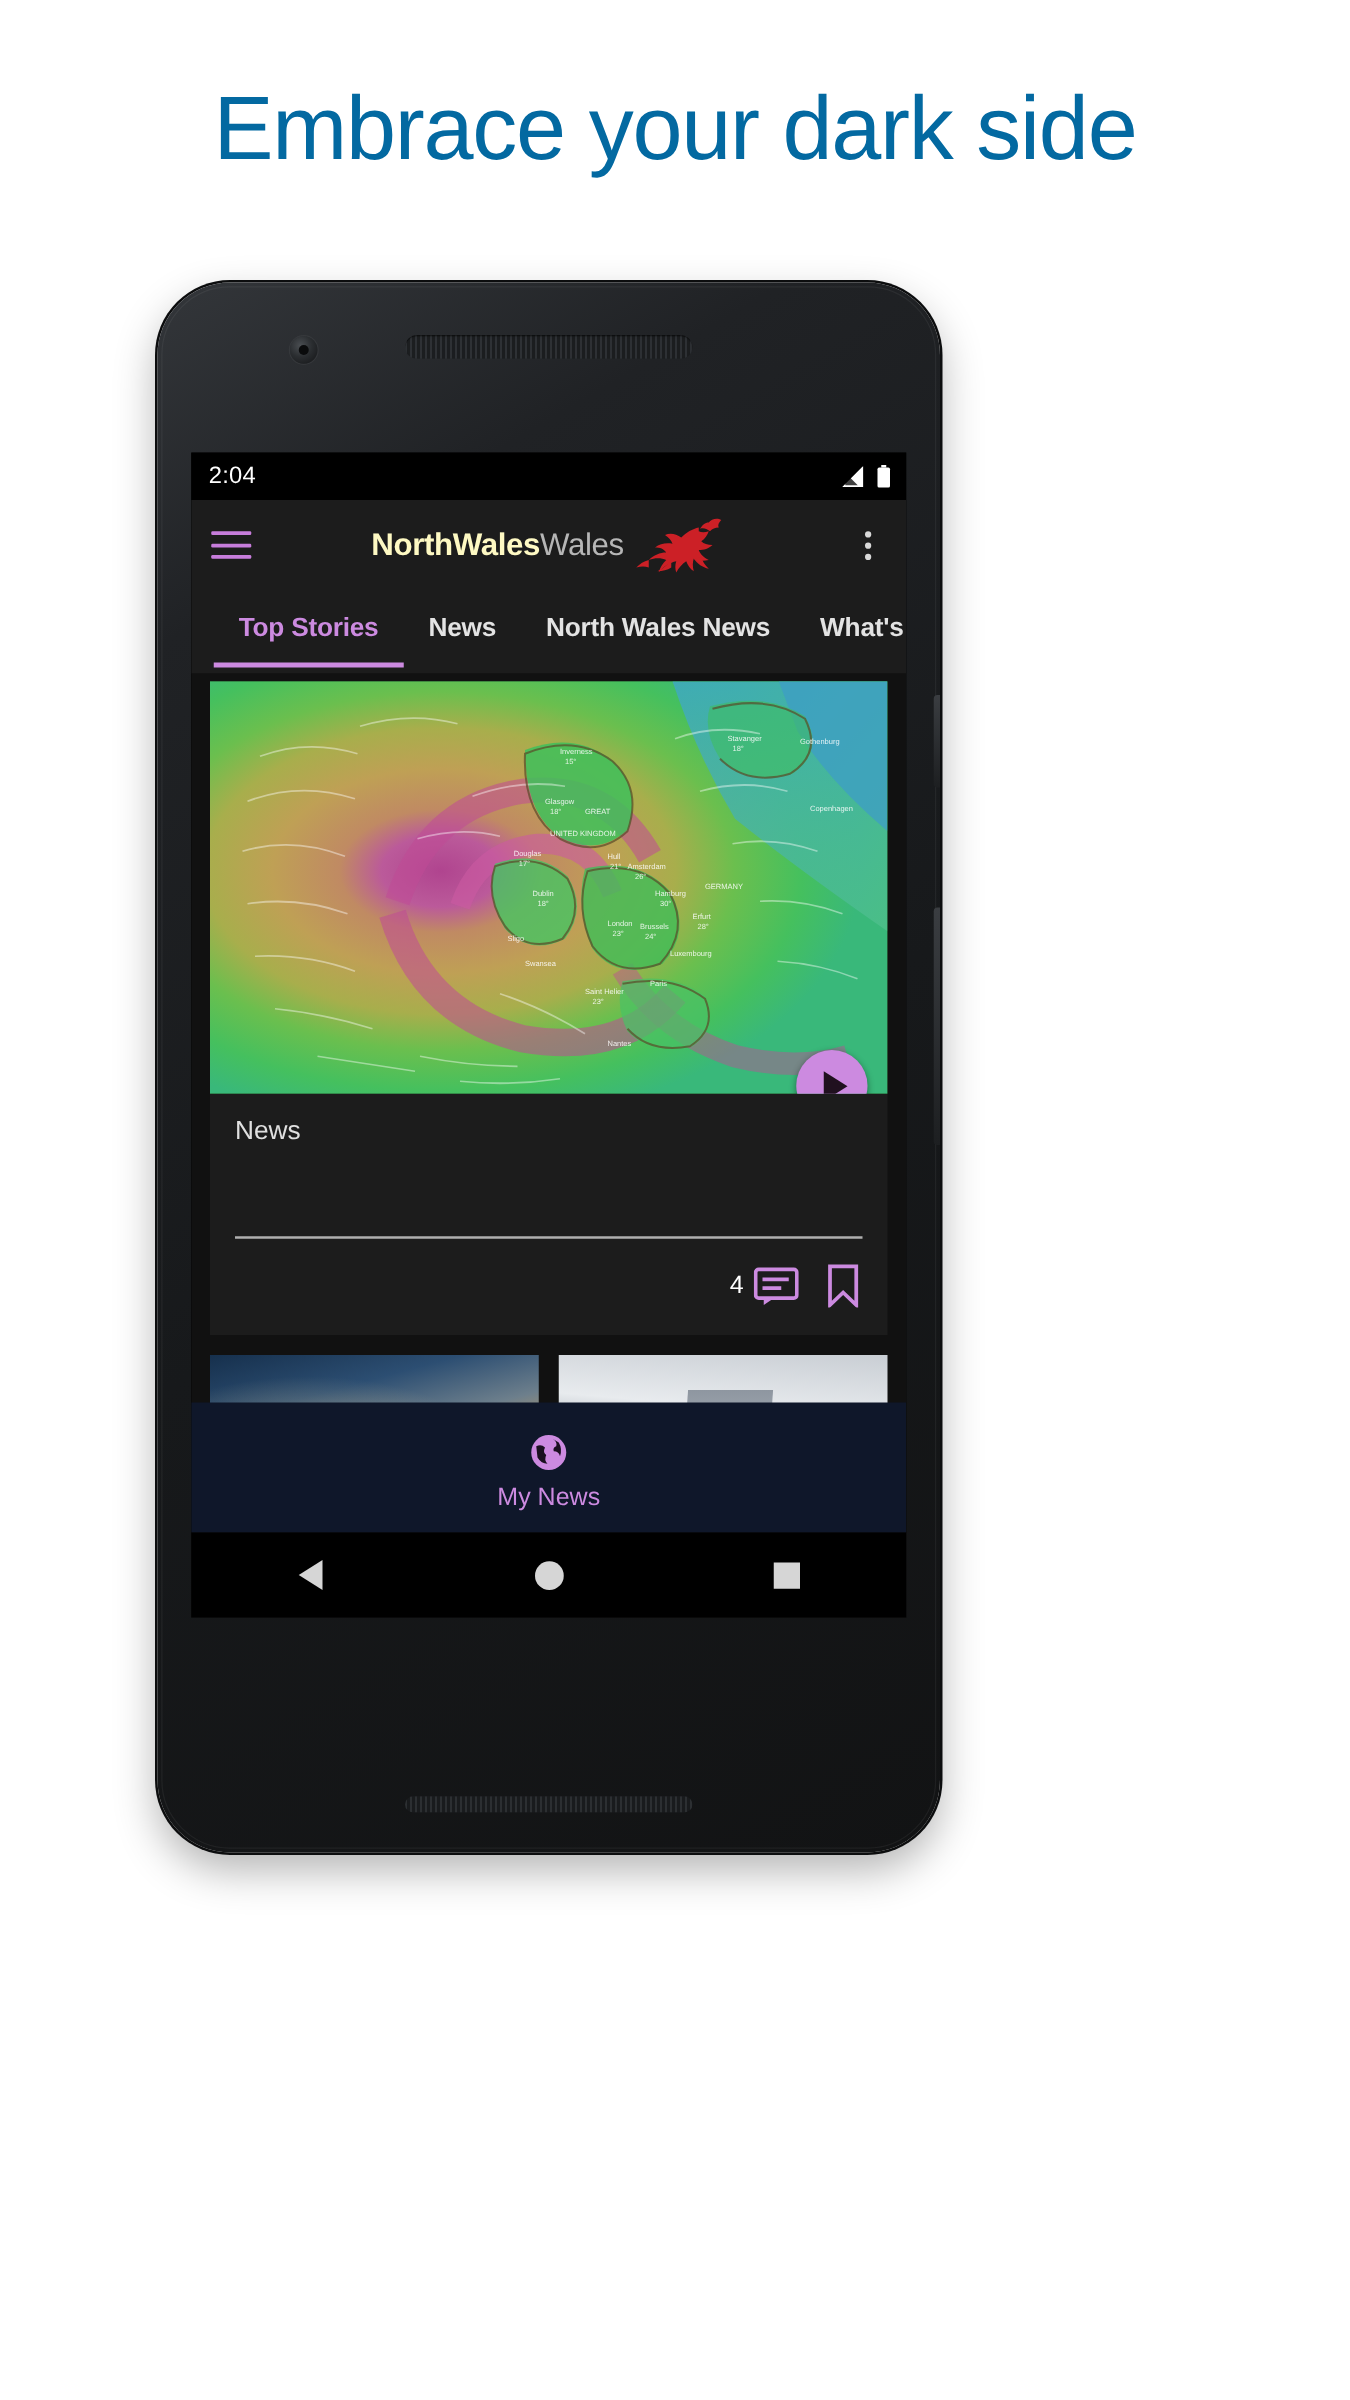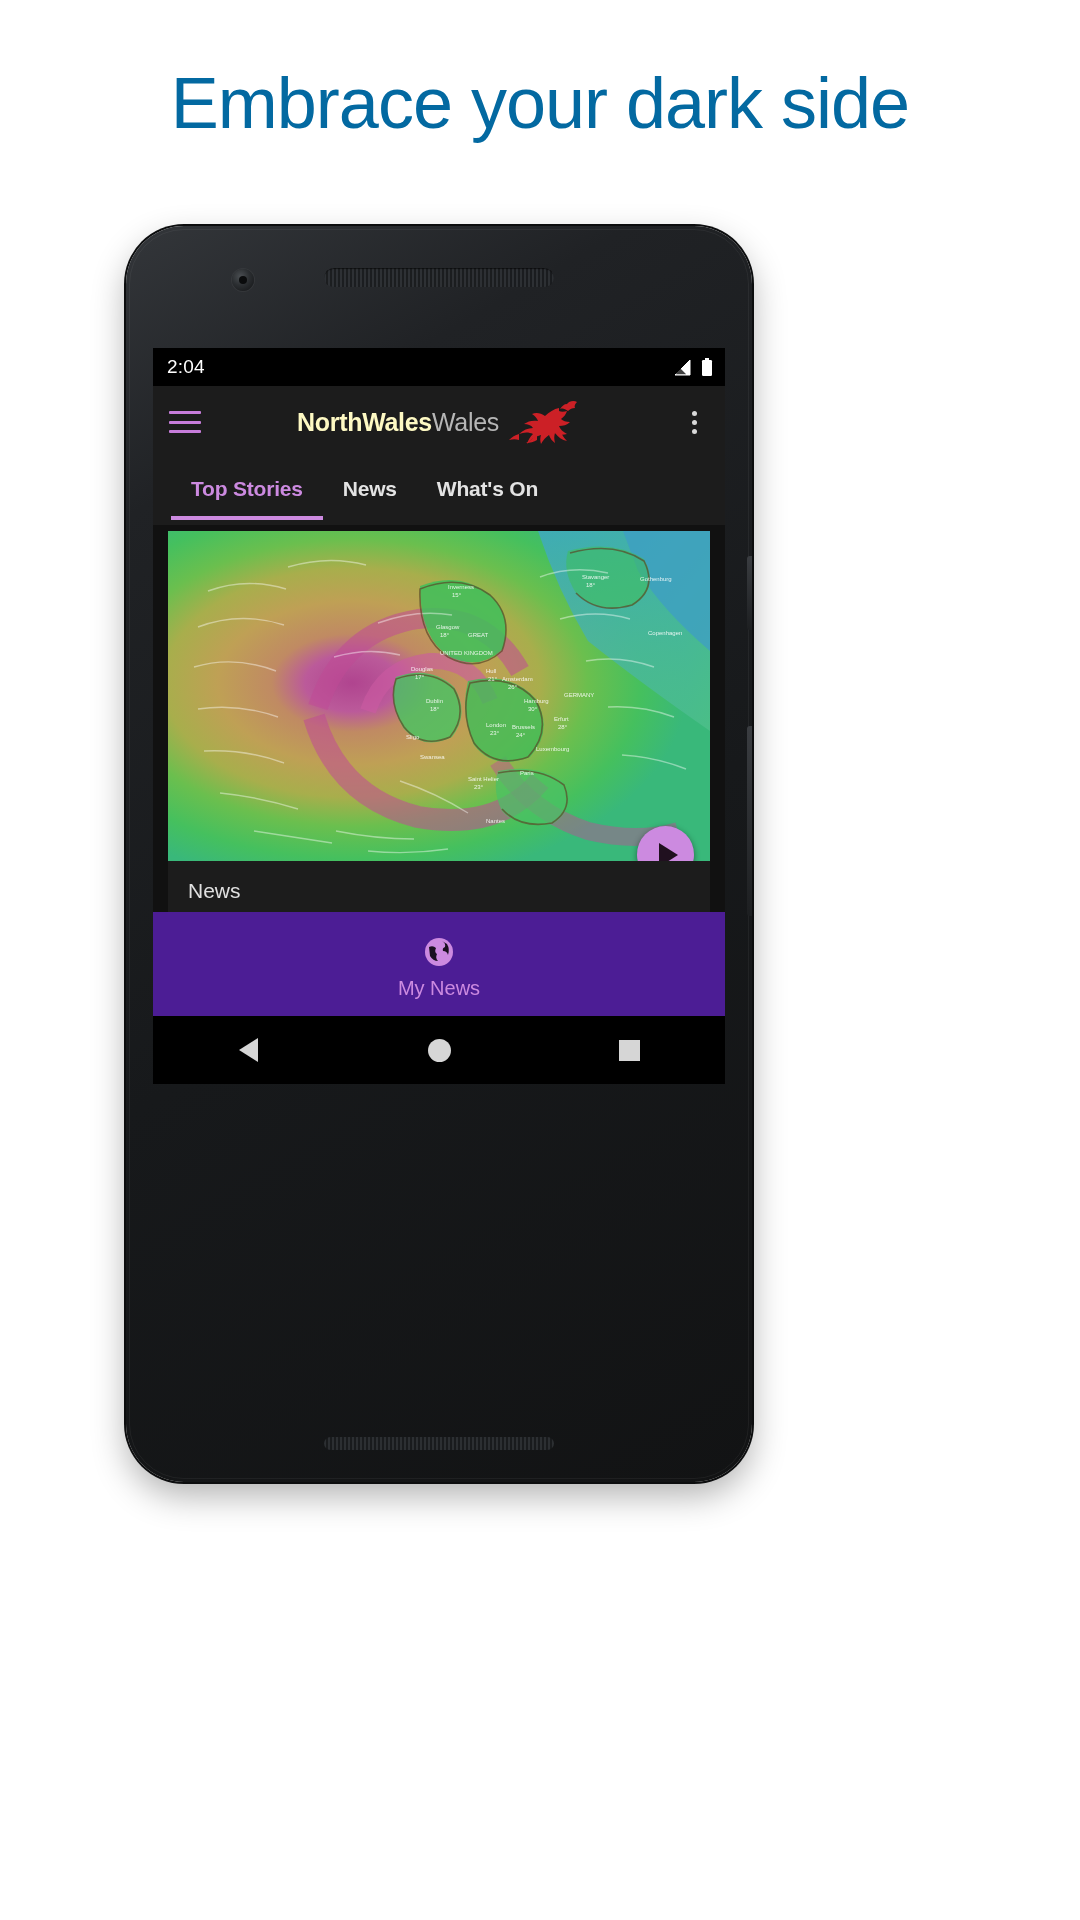--- a/index.html
+++ b/index.html
@@ -72,22 +72,22 @@
     position: absolute; right: -3px;
     width: 8px; border-radius: 3px;
     background: linear-gradient(180deg, #3a3d41, #1d1f21);
   }
   .side-btn.power { top: 330px; height: 74px; }
   .side-btn.vol   { top: 500px; height: 190px; }
 
   
   .screen {
     position: absolute;
-    left: 27px; top: 122px;
-    width: 572px; height: 736px;
+    left: 27px; top: 136px;
+    width: 572px; height: 932px;
     background: #000000;
     overflow: hidden;
   }
 
   
   .status-bar {
     position: relative;
     height: 38px;
     background: #000000;
     display: flex; align-items: center;
@@ -248,21 +248,21 @@
     content:""; position:absolute; left: 38%; top: 25%;
     width: 26%; height: 90%;
     background: linear-gradient(180deg, #8e96a0, #cfd5db);
     transform: skewX(-4deg);
   }
 
   
   .bottom-nav {
     position: absolute; left: 0; right: 0; bottom: 68px;
     height: 104px;
-    background: #4c1d95;
+    background: #0f172a;
     display: flex; align-items: center;
     padding-top: 8px;
   }
   .nav-item {
     flex: 1;
     display: flex; flex-direction: column; align-items: center; gap: 9px;
     cursor: pointer;
   }
   .nav-label { font-size: 20px; color: #e8e8e8; }
   .nav-item.active .nav-label { color: #cc8ae0; }
@@ -350,20 +350,23 @@
           <i></i>
       </div>
     </div>
 
     <div class="tab-strip">
       <div class="tab active">
         <span>Top Stories</span>
       </div>
       <div class="tab">
         <span>News</span>
+      </div>
+      <div class="tab">
+        <span>North Wales News</span>
       </div>
       <div class="tab">
         <span>What's On</span>
       </div>
     </div>
 
     <div class="feed">
 
       <div class="card">
         <div class="card-media">

